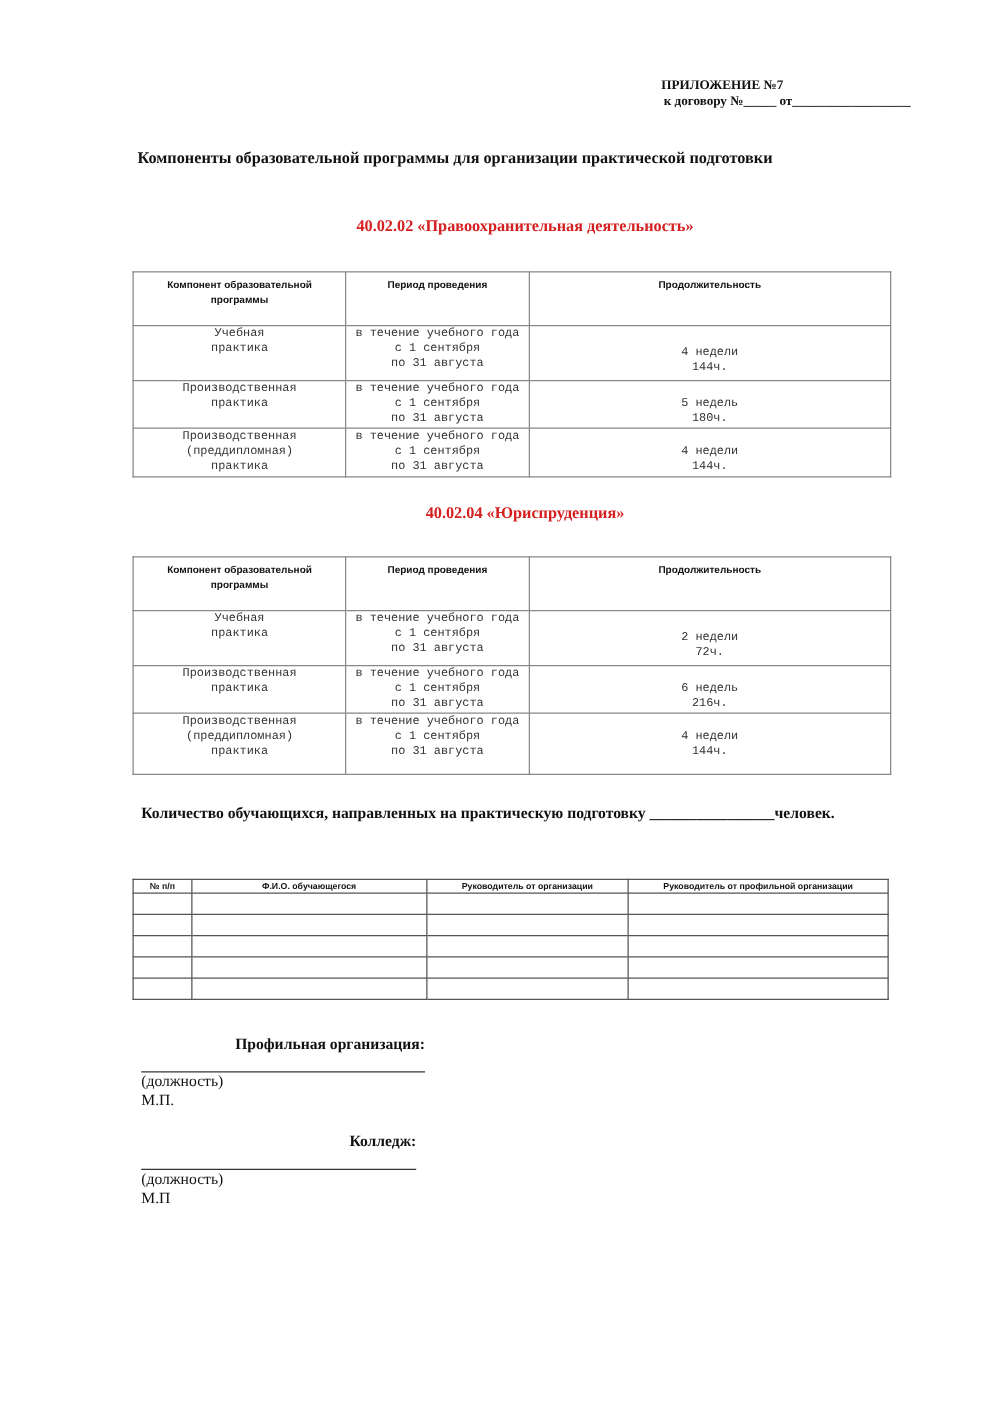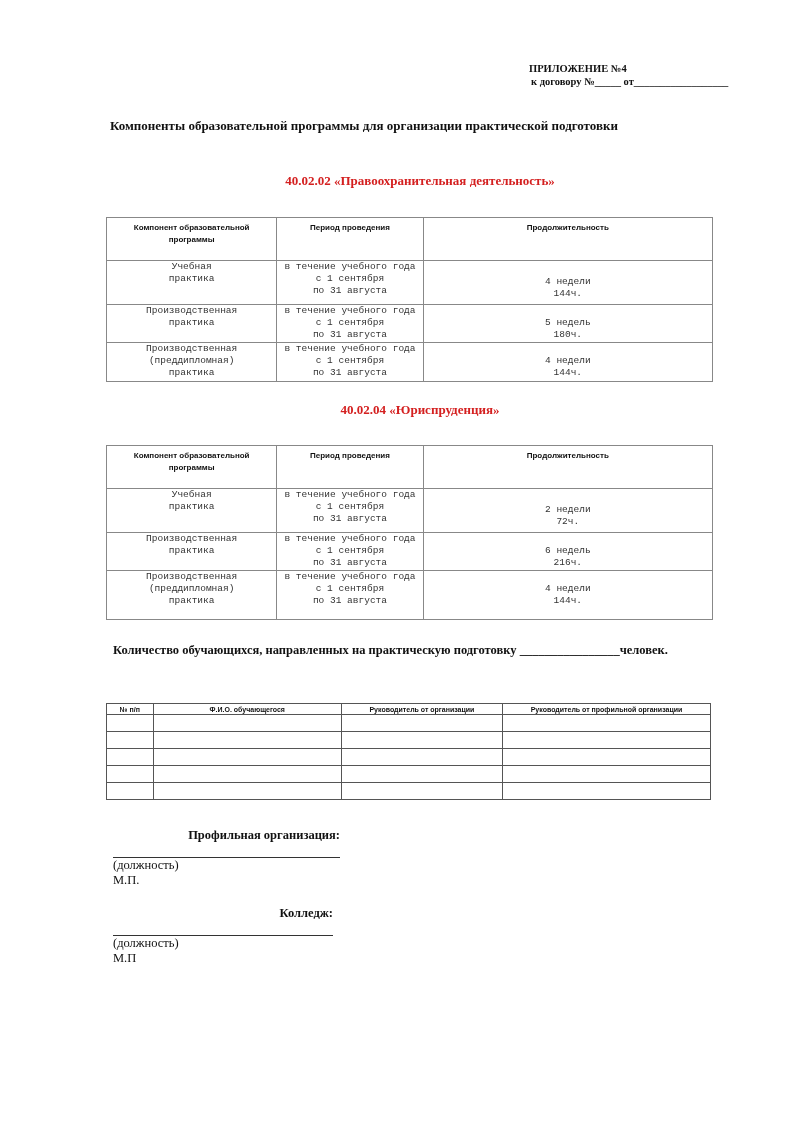--- a/index.html
+++ b/index.html
@@ -22,21 +22,21 @@
   .students td { height: 16px; border: 1px solid #555; padding: 0; }
   .s1 { width: 46px; } .s2 { width: 188px; } .s3 { width: 161px; } .s4 { width: 208px; }
   .sig { left: 113px; font-size: 12.5px; line-height: 15px; }
   .sig .bold { font-weight: bold; text-align: right; }
   .sig .line { border-bottom: 1px solid #333; height: 14px; }
 </style>
 </head>
 <body>
 
 <div class="abs appendix">
-  <div>ПРИЛОЖЕНИЕ №4</div>
+  <div>ПРИЛОЖЕНИЕ №7</div>
   <div style="padding-left:2px;">к договору №_____ от__________________</div>
 </div>
 
 <div class="abs main-title">Компоненты образовательной программы для организации практической подготовки</div>
 
 <div class="abs prog-title" style="top:173px;">40.02.02 «Правоохранительная деятельность»</div>
 <table class="prog-table" style="top:217px;">
   <tbody>
       <tr>
     <th class="c1">

